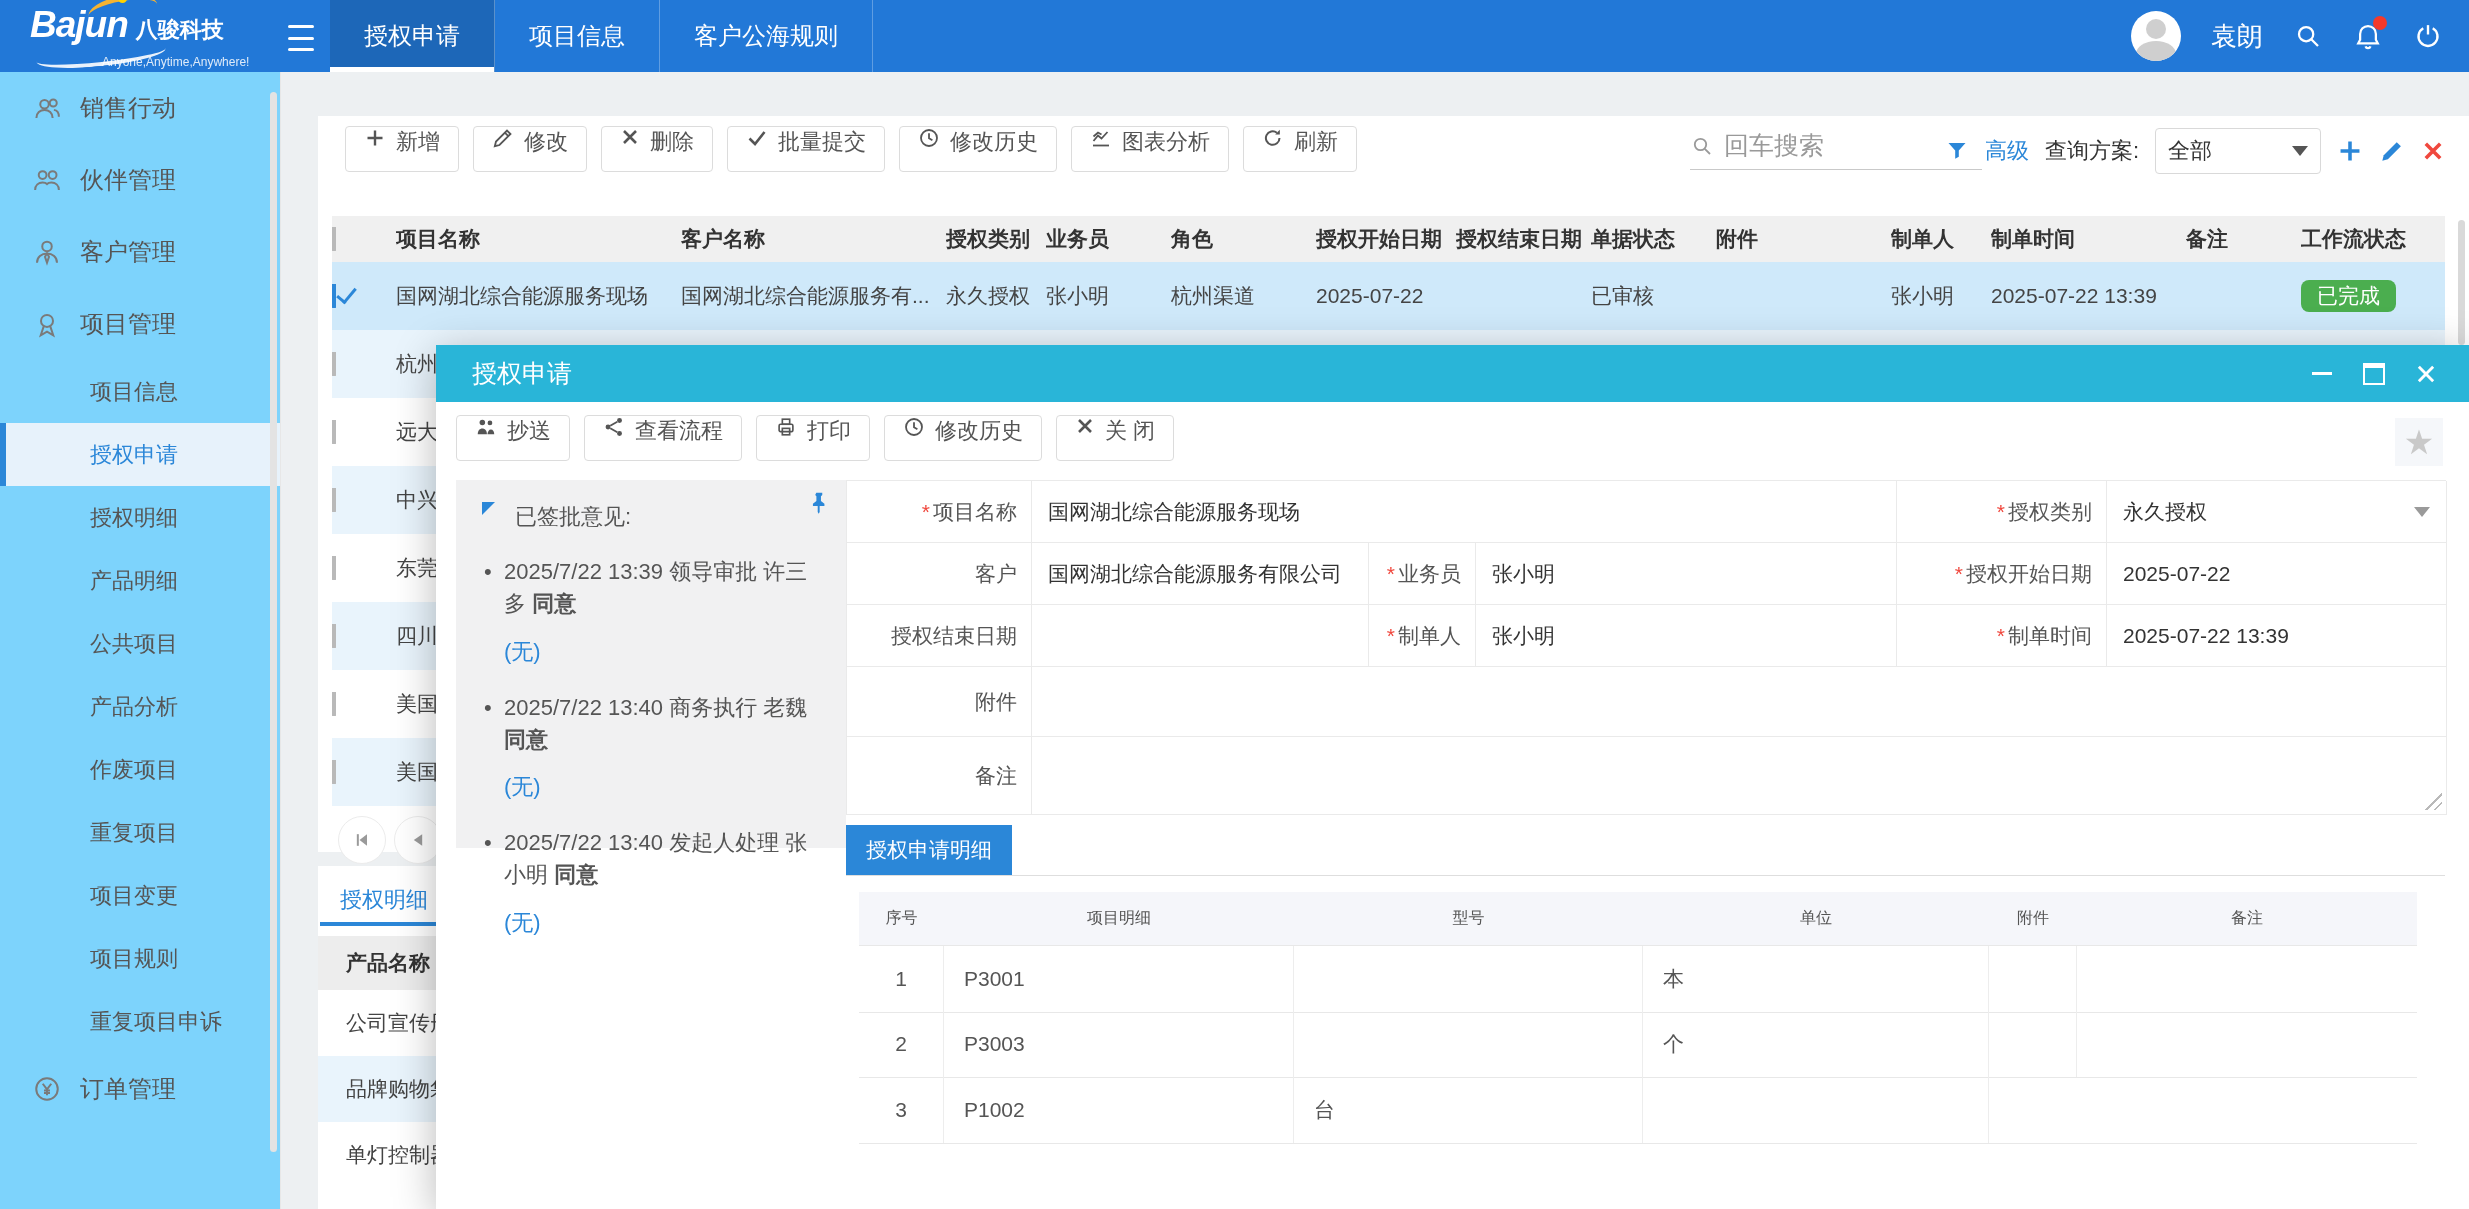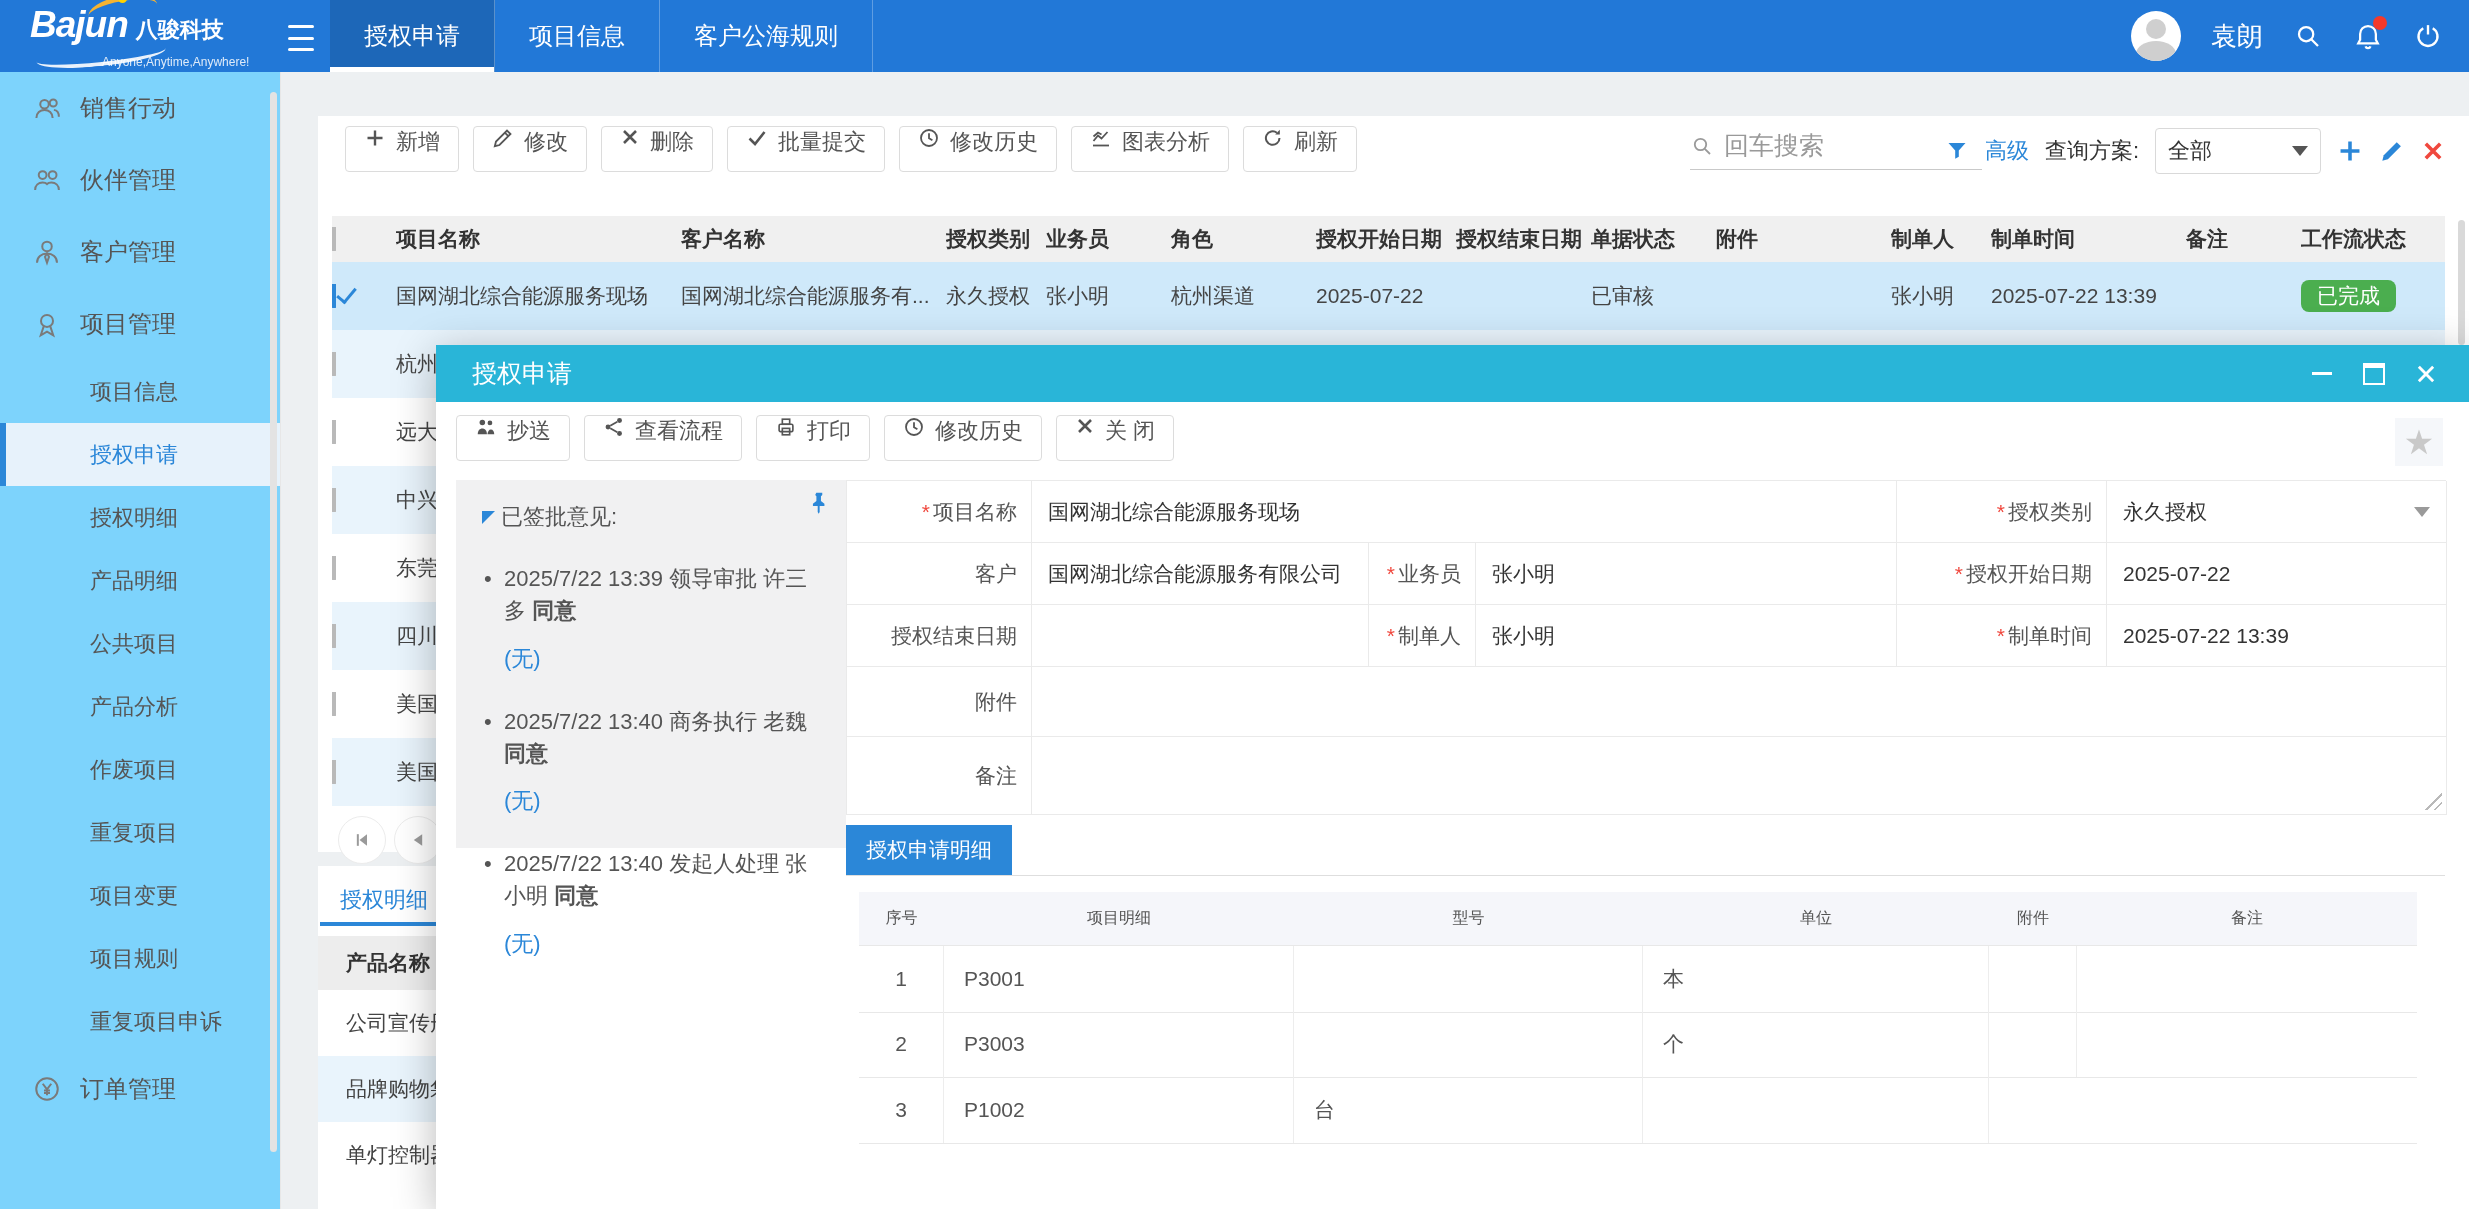--- a/index.html
+++ b/index.html
@@ -76,25 +76,25 @@
   .dlg-title{color:#fff;font-size:25px;margin-left:36px}
   .win-btns{position:absolute;right:30px;top:0;height:57px;display:flex;align-items:center;gap:26px}
   .wb{width:26px;height:26px;display:flex;align-items:center;justify-content:center;cursor:pointer}
   .wb-min{width:20px;height:3px;background:#fff}
   .wb-max{width:18px;height:15px;border:2px solid #fff;border-top-width:5px}
   .dlg-toolbar{position:absolute;left:20px;top:70px;display:flex;gap:14px}
   .fav{position:absolute;right:26px;top:73px;width:48px;height:48px;background:#f5f7fa;display:flex;align-items:center;justify-content:center;cursor:pointer}
   .fav::before{content:"★";color:#c9c9c9;font-size:34px}
   
   .comments{position:absolute;left:20px;top:135px;width:390px;height:368px;background:#f1f1f2;padding:22px 20px 0 26px;box-sizing:border-box;font-size:22px;color:#555}
-  .c-head{display:flex;align-items:center;gap:6px}
+  .c-head{display:flex;gap:20px}
   .tri{width:0;height:0;border-top:13px solid #2b87d8;border-right:13px solid transparent;cursor:pointer}
   .pin{position:absolute;right:14px;top:10px;cursor:pointer}
   .c-list{margin-top:6px}
-  .c-item{position:relative;padding-left:22px;margin-top:31px;line-height:1.45}
+  .c-item{position:relative;padding-left:22px;margin-top:24px;line-height:1.45}
   .c-item::before{content:"\2022";position:absolute;left:2px;top:0;color:#555}
   .c-bold{font-weight:bold}
   .c-att{display:inline-block;color:#2b87d8;margin-top:16px;cursor:pointer}
   
   .form{position:absolute;left:410px;top:135px;width:1600px;display:grid;grid-template-columns:185px 337px 107px 421px 210px 340px;border-top:1px solid #eaeaea;border-left:1px solid #eaeaea;font-size:21px;box-sizing:border-box}
   .fc{border-right:1px solid #eaeaea;border-bottom:1px solid #eaeaea;display:flex;align-items:center;box-sizing:border-box;overflow:hidden}
   .fl{justify-content:flex-end;padding-right:14px;color:#555;white-space:nowrap}
   .fv{padding-left:16px;color:#333;position:relative}
   .sp3{grid-column:span 3}.sp5{grid-column:span 5}
   .h62{height:62px}.h70{height:70px}.h78{height:78px}

